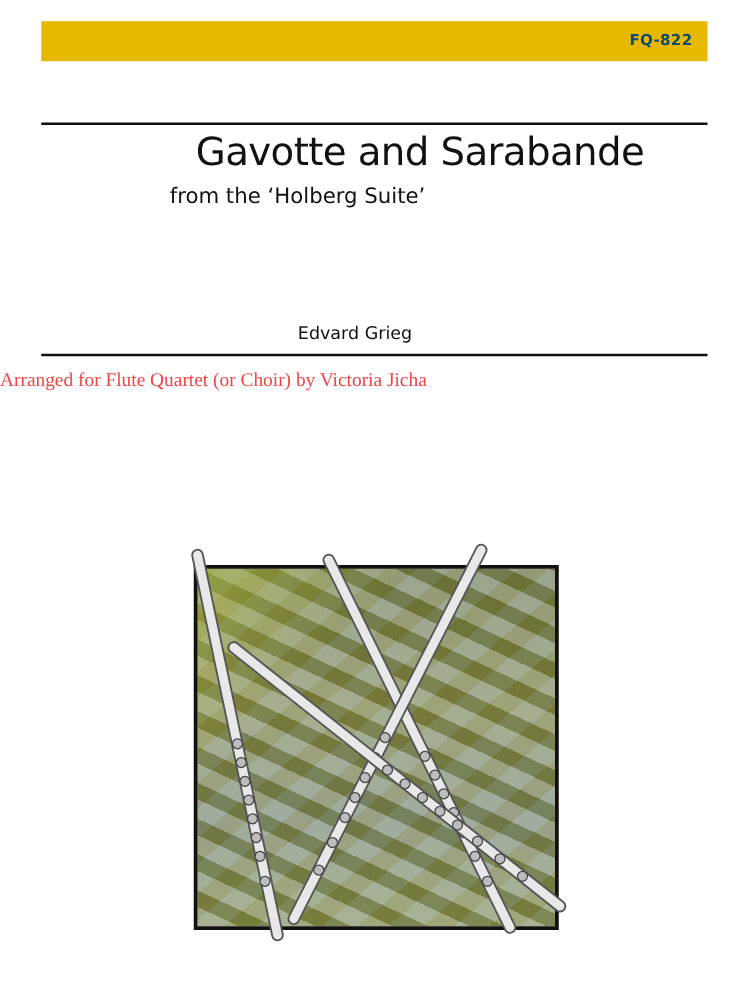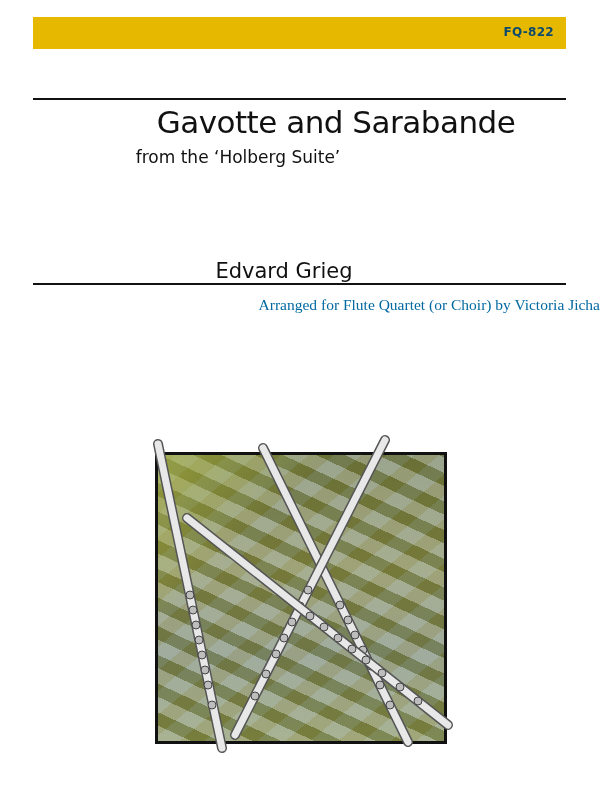--- a/index.html
+++ b/index.html
@@ -2,22 +2,22 @@
 <html><head>
   <meta charset="utf-8">
   <style>
     html, body { margin: 0; padding: 0; background: #ffffff; }
     body { width: 600px; height: 800px; position: relative; overflow: hidden; font-family: "DejaVu Sans", sans-serif; }
     .topbar { position: absolute; left: 33px; top: 17px; width: 533px; height: 32px; background: #e6b800; }
     .catalog { position: absolute; right: 12px; top: 8px; color: #0c4a6e; font-weight: bold; font-size: 12px; font-family: "DejaVu Sans", sans-serif; letter-spacing: 0.3px; }
     .rule { position: absolute; left: 33px; width: 533px; height: 2px; background: #111; }
     .title { position: absolute; left: 0; width: 600px; top: 104px; text-align: center; font-size: 31px; color: #111; font-family: "DejaVu Sans", sans-serif; letter-spacing: -0.5px; margin-left: 36px; }
     .subtitle { position: absolute; left: 0; width: 476px; top: 147px; text-align: center; font-size: 17px; color: #111; font-family: "DejaVu Sans", sans-serif; }
-    .composer { position: absolute; left: 0; width: 568px; top: 259px; text-align: center; font-size: 21px; color: #111; font-family: "DejaVu Sans", sans-serif; }
-    .arranger { position: absolute; left: 0; width: 600px; top: 296px; text-align: right; font-size: 15.5px; color: #0369a1; font-family: "Liberation Serif", serif; }
+    .composer { position: absolute; left: 0; width: 568px; top: 259px; text-align: center; font-size: 14px; color: #111; font-family: "DejaVu Sans", sans-serif; }
+    .arranger { position: absolute; left: 0; width: 600px; top: 296px; text-align: left; font-size: 15.5px; color: #ef4444; font-family: "Liberation Serif", serif; }
     .art { position: absolute; left: 140px; top: 430px; width: 320px; height: 330px; }
     .artbox { position: absolute; left: 15px; top: 22px; width: 286px; height: 286px; border: 3px solid #111; box-sizing: content-box;
       background:
         linear-gradient(135deg, rgba(180,190,60,0.55) 0%, rgba(0,0,0,0) 30%),
         repeating-linear-gradient(25deg, rgba(210,220,220,0.35) 0 14px, rgba(90,100,40,0.35) 14px 26px),
         repeating-linear-gradient(-40deg, rgba(150,160,150,0.35) 0 18px, rgba(120,110,40,0.35) 18px 34px),
         linear-gradient(180deg, #6f7a48 0%, #8b9050 40%, #7c8a6f 70%, #8f9a55 100%); }
     .flutes { position: absolute; left: 0; top: 0; width: 320px; height: 330px; }
   </style>
 </head>

